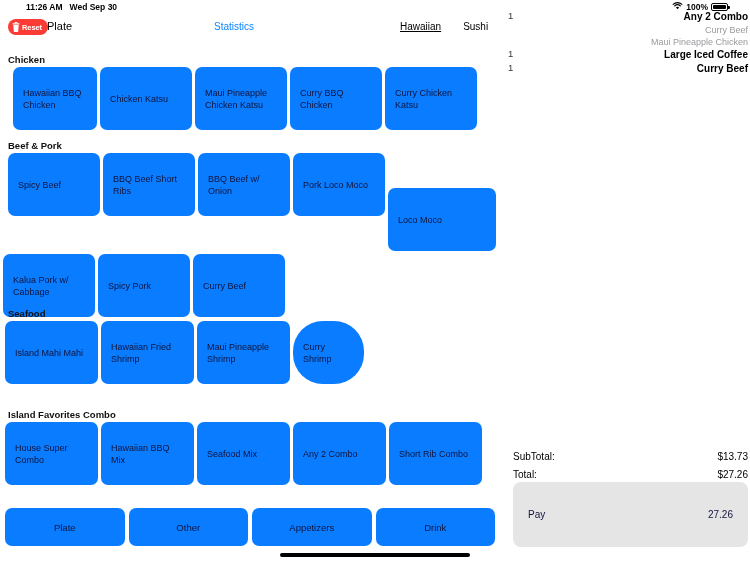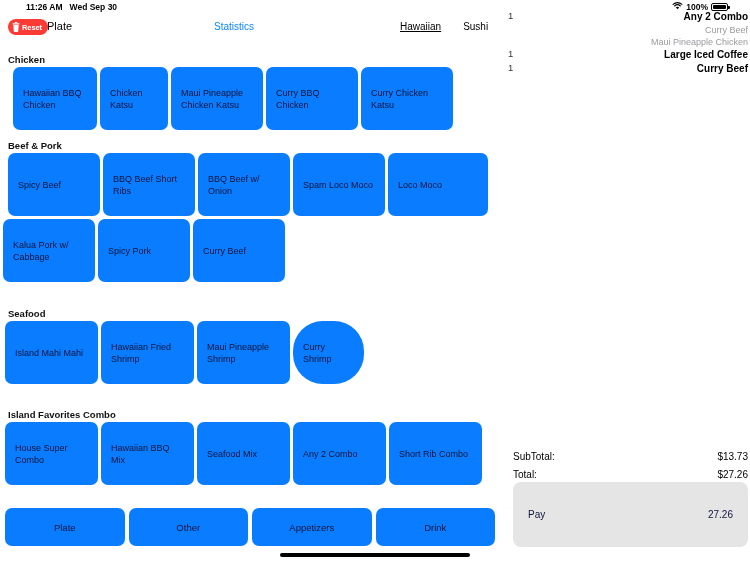--- a/index.html
+++ b/index.html
@@ -305,21 +305,21 @@
       </div>
   </div>
 
   <div class="menu-area" id="menu-area">
       <div class="section" style="top: 15px;">
         <div class="section-title">Chicken</div>
         <div class="grid-row" style="padding-left: 13px;">
           <button class="item-btn" style="width: 84px;">
             <span>Hawaiian BBQ Chicken</span>
           </button>
-          <button class="item-btn" style="width: 68px;">
+          <button class="item-btn" style="width: 92px;">
             <span>Chicken Katsu</span>
           </button>
           <button class="item-btn" style="width: 92px;">
             <span>Maui Pineapple Chicken Katsu</span>
           </button>
           <button class="item-btn" style="width: 92px;">
             <span>Curry BBQ Chicken</span>
           </button>
           <button class="item-btn" style="width: 92px;">
             <span>Curry Chicken Katsu</span>
@@ -332,23 +332,23 @@
           <button class="item-btn" style="width: 92px;">
             <span>Spicy Beef</span>
           </button>
           <button class="item-btn" style="width: 92px;">
             <span>BBQ Beef Short Ribs</span>
           </button>
           <button class="item-btn" style="width: 92px;">
             <span>BBQ Beef w/ Onion</span>
           </button>
           <button class="item-btn" style="width: 92px;">
-            <span>Spam Loco Moco</span>
-          </button>
-          <button class="item-btn" style="width: 100px;">
+            <span>Pork Loco Moco</span>
+          </button>
+          <button class="item-btn" style="width: 108px; margin-top: 35px;">
             <span>Loco Moco</span>
           </button>
         </div>
         <div class="grid-row" style="padding-left: 3px;">
           <button class="item-btn" style="width: 92px;">
             <span>Kalua Pork w/ Cabbage</span>
           </button>
           <button class="item-btn" style="width: 92px;">
             <span>Spicy Pork</span>
           </button>

